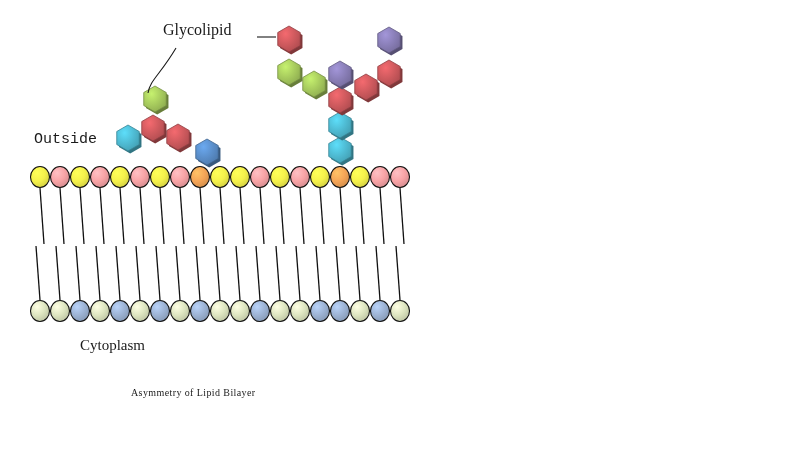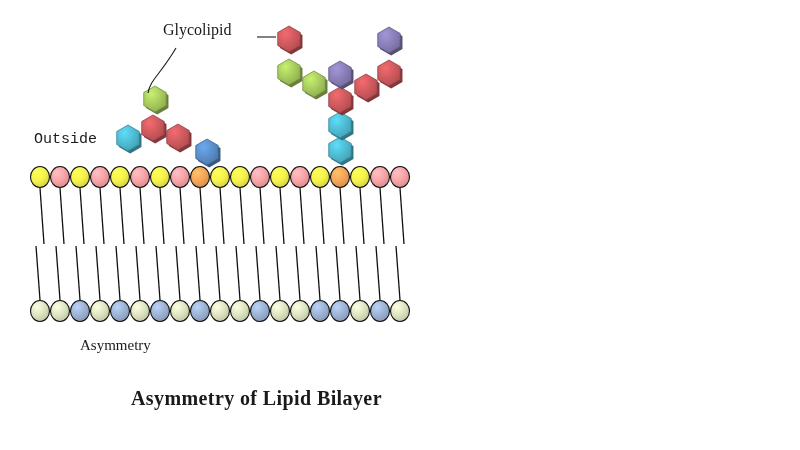--- a/index.html
+++ b/index.html
@@ -33,22 +33,22 @@
     font-family: Liberation Mono, monospace;
   }
   #label-cytoplasm {
     left: 80px;
     top: 337px;
     font-size: 15px;
   }
   #label-title {
     left: 131px;
     top: 387px;
-    font-size: 20px;
-    font-weight: bold;
+    font-size: 10px;
+    font-weight: normal;
     letter-spacing: 0.4px;
   }
   svg.layer {
     position: absolute;
     left: 0;
     top: 0;
     width: 800px;
     height: 450px;
   }
 </style>
@@ -231,17 +231,17 @@
       <g>
         <line x1="257" y1="37" x2="276" y2="37" stroke="#1a1a1a" stroke-width="1.1"></line>
         <path d="M 176 48 C 160 75 150 80 148 93" fill="none" stroke="#1a1a1a" stroke-width="1.1"></path>
       </g>
     </svg>
 
   <div class="label" id="label-glycolipid">Glycolipid</div>
 
   <div class="label" id="label-outside">Outside</div>
 
-  <div class="label" id="label-cytoplasm">Asymmetry</div>
+  <div class="label" id="label-cytoplasm">Cytoplasm</div>
 
   <div class="label" id="label-title">Asymmetry of Lipid Bilayer</div>
 
 </div>
 
 </body></html>

